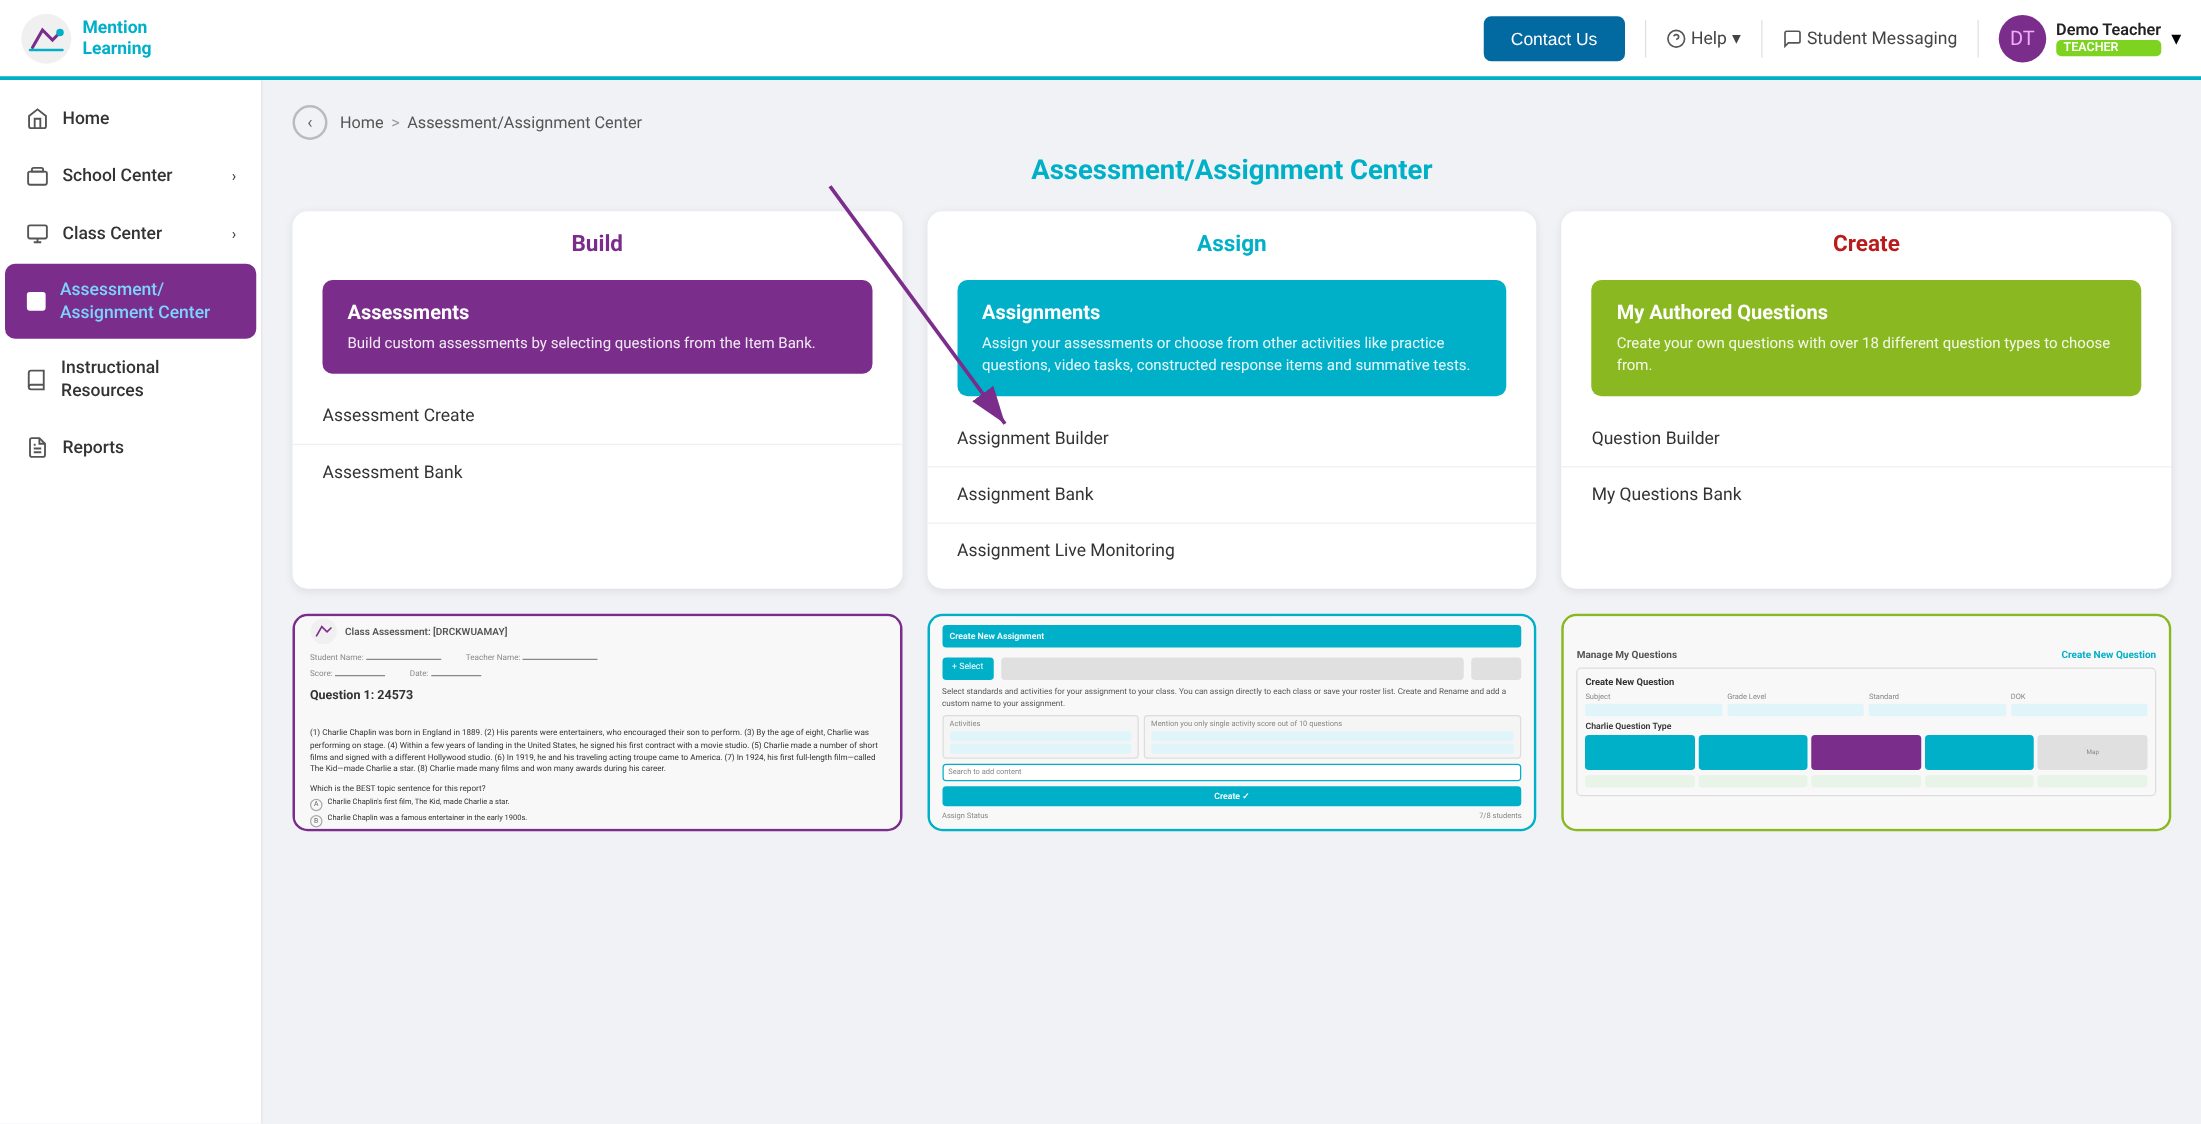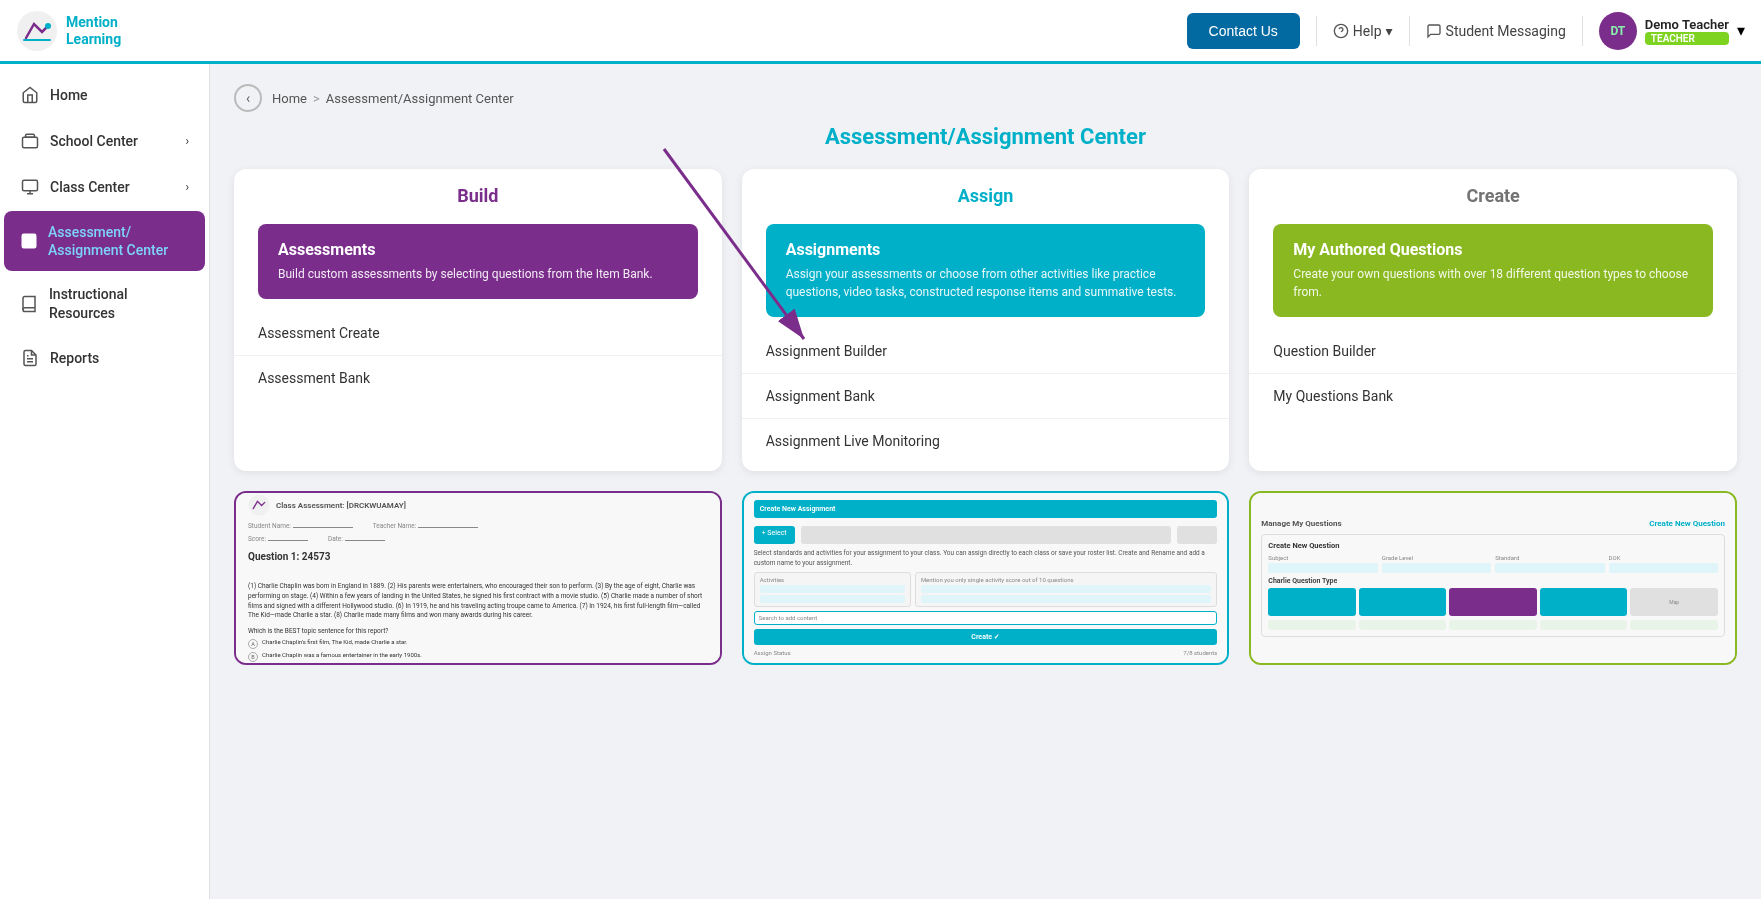--- a/index.html
+++ b/index.html
@@ -14,21 +14,21 @@
     .topnav-logo { display: flex; align-items: center; gap: 8px; }
     .logo-icon { width: 42px; height: 42px; }
     .logo-text { font-size: 14px; font-weight: 700; line-height: 1.2; }
     .logo-text span:first-child { color: #7b2d8b; }
     .logo-text span:last-child { color: #00b0c8; }
     .topnav-right { display: flex; align-items: center; gap: 16px; }
     .btn-contact { background: #0369a1; color: #fff; border: none; border-radius: 6px; padding: 10px 22px; font-size: 14px; font-weight: 400; cursor: pointer; }
     .topnav-help { display: flex; align-items: center; gap: 4px; font-size: 14px; color: #444; cursor: pointer; }
     .topnav-messaging { display: flex; align-items: center; gap: 4px; font-size: 14px; color: #444; cursor: pointer; }
     .topnav-user { display: flex; align-items: center; gap: 8px; }
-    .user-avatar { width: 38px; height: 38px; background: #7b2d8b; border-radius: 50%; display: flex; align-items: center; justify-content: center; color: #86efac; font-weight: 700; font-size: 12px; }
+    .user-avatar { width: 38px; height: 38px; background: #7b2d8b; border-radius: 50%; display: flex; align-items: center; justify-content: center; color: #f0abfc; font-weight: 400; font-size: 16px; }
     .user-info { display: flex; flex-direction: column; }
     .user-name { font-size: 13px; font-weight: 600; color: #222; }
     .user-role { background: #7ed321; color: #fff; border-radius: 4px; font-size: 10px; padding: 1px 6px; font-weight: 600; }
 
     
     .app-layout { display: flex; height: calc(100vh - 64px); }
 
     
     .sidebar {
       width: 210px; min-width: 210px; background: #fff;
@@ -263,21 +263,21 @@
           </div>
           <div class="card-links">
             <div class="card-link-item">Assignment Builder</div>
             <div class="card-link-item">Assignment Bank</div>
             <div class="card-link-item">Assignment Live Monitoring</div>
           </div>
         </div>
 
         <div class="feature-card">
           <div class="card-header create">
-            <div class="card-header-title" style="color:#737373;">Create</div>
+            <div class="card-header-title" style="color:#b91c1c;">Create</div>
           </div>
           <div style="padding: 0 12px 4px;">
             <div class="card-banner create-banner">
               <div class="card-banner-title">My Authored Questions</div>
               <div class="card-banner-desc">Create your own questions with over 18 different question types to choose from.</div>
             </div>
           </div>
           <div class="card-links">
             <div class="card-link-item">Question Builder</div>
             <div class="card-link-item">My Questions Bank</div>

